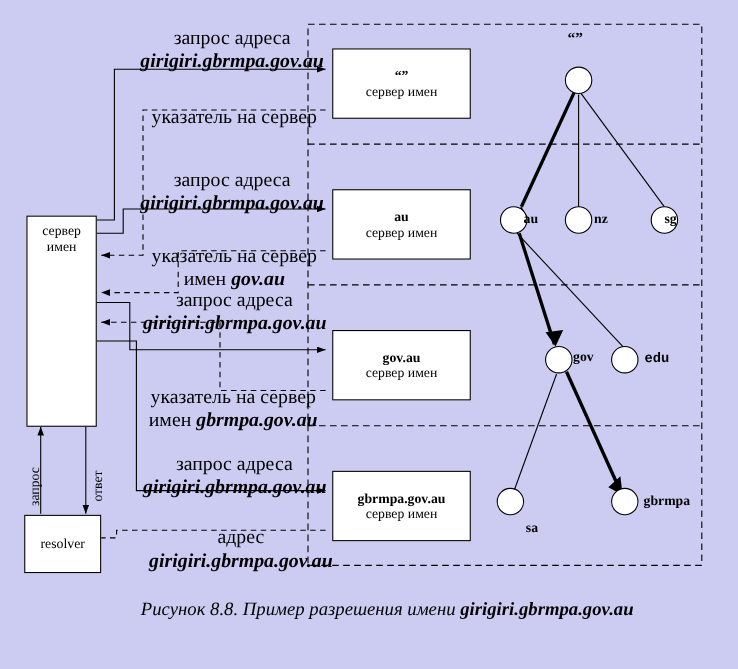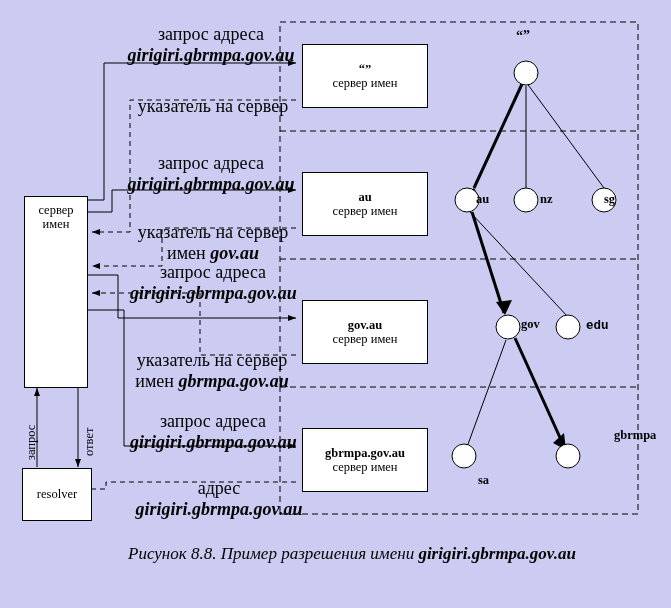--- a/index.html
+++ b/index.html
@@ -222,19 +222,19 @@
     <div class="b">girigiri.gbrmpa.gov.au</div>
   </div>
 
   <div class="quote" style="left:516px; top:28px;">“”</div>
   <div class="node-lbl" style="left:476px; top:192px;">au</div>
   <div class="node-lbl" style="left:540px; top:192px;">nz</div>
   <div class="node-lbl" style="left:604px; top:192px;">sg</div>
   <div class="node-lbl" style="left:521px; top:317px;">gov</div>
   <div class="node-lbl" style="left:586px; top:319px;font-family:Liberation Mono, monospace;">edu</div>
   <div class="node-lbl" style="left:478px; top:448px;margin-top:25px;">sa</div>
-  <div class="node-lbl" style="left:585px; top:428px;margin-left:29px;">gbrmpa</div>
+  <div class="node-lbl" style="left:585px; top:448px;">gbrmpa</div>
 
   <div class="caption" style="left:128px; top:544px;">
     <span>Рисунок 8.8. Пример разрешения имени </span><span class="b">girigiri.gbrmpa.gov.au</span>
   </div>
 
 </div>
 
 </body></html>

